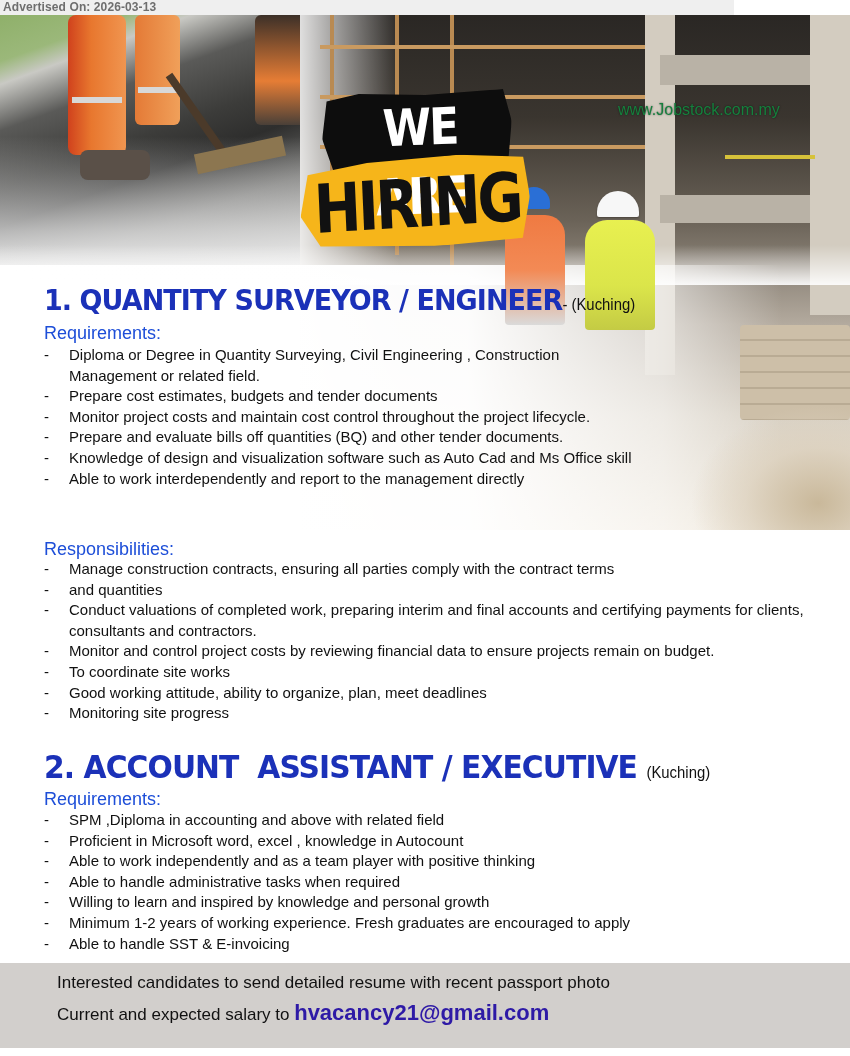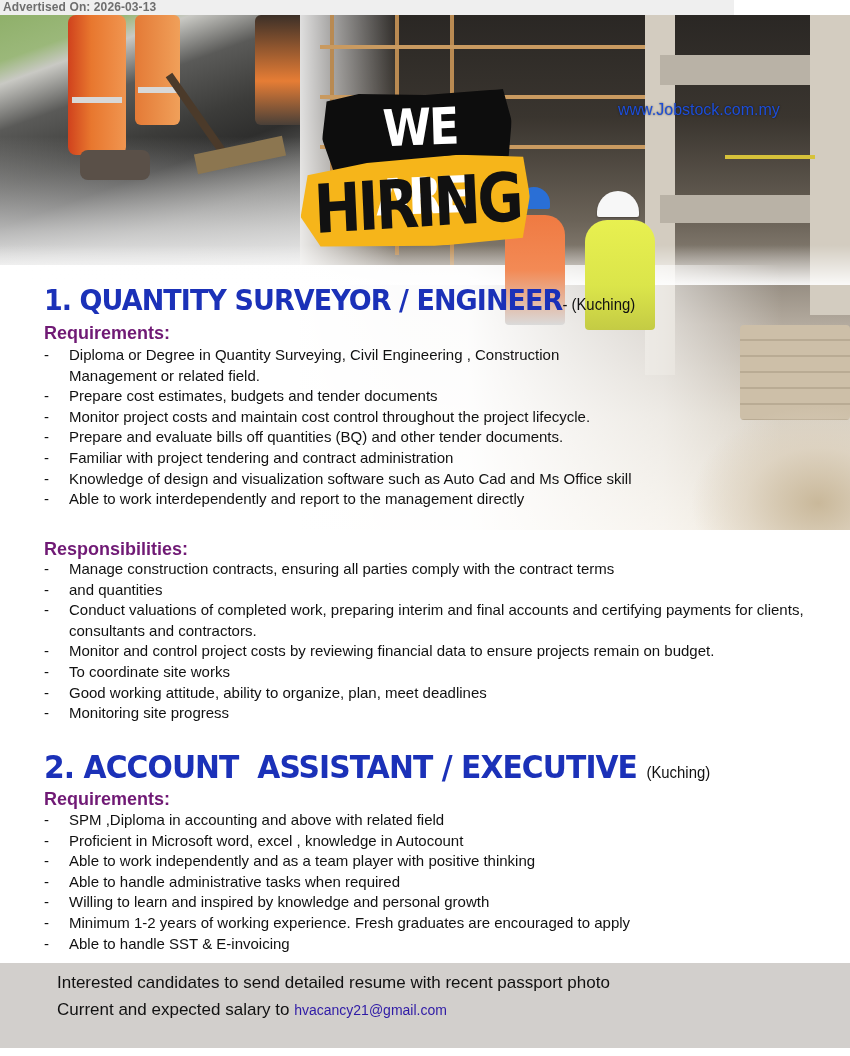--- a/index.html
+++ b/index.html
@@ -77,49 +77,49 @@
     font-family: "DejaVu Sans", sans-serif; font-weight: bold; font-size: 44px; line-height: 60px;
     color:#ffffff; letter-spacing: -2px; transform: scaleY(1.15) rotate(-2deg);
   }
   .badge-hiring {
     position:absolute; left:14px; top:82px; width:200px; text-align:center;
     font-family: "DejaVu Sans", sans-serif; font-weight: bold; font-size: 56px; line-height: 80px;
     color:#111111; letter-spacing: -3px; transform: scaleY(1.2) rotate(-3deg);
   }
 
   .site-url {
-    position:absolute; left:618px; top:101px; font-size: 16px; color:#1d4ed8;
+    position:absolute; left:618px; top:101px; font-size: 16px; color:#15803d;
     text-shadow: 0 0 2px rgba(0,0,0,0.6);
   }
 
   
   .content { position:absolute; left:0; top:0; width:850px; }
   .job-title {
     position:absolute; left:44px; font-family: "DejaVu Sans", sans-serif; font-weight: bold;
     color:#1b31b8; font-size: 29px; letter-spacing: -1px; white-space: nowrap;
     transform: scaleX(0.93); transform-origin: left;
   }
   .job-loc { font-family: "Liberation Sans", sans-serif; font-weight: normal; font-size: 16px; color:#111; letter-spacing: 0; }
   .section-h {
-    position:absolute; left:44px; font-size: 18px; font-weight: bold; color:#701a75;
+    position:absolute; left:44px; font-size: 18px; font-weight: normal; color:#1d4ed8;
   }
   .list { position:absolute; left:44px; list-style:none; }
   .list li {
     position: relative; padding-left: 25px; font-size: 15px; line-height: 20.6px; color:#111;
   }
   .list li::before {
     content: "-"; position:absolute; left: 0; top: 0;
   }
 
   .footer {
     position:absolute; left:0; top:963px; width:850px; height:85px; background:#d2cfcc;
   }
   .footer .l1 { position:absolute; left:57px; top:10px; font-size:17px; color:#111; }
   .footer .l2 { position:absolute; left:57px; top:37px; font-size:17px; color:#111; white-space: nowrap; }
-  .footer .email { font-size: 14px; color:#2e1aa6; font-weight: normal; margin-top: 30px; }
+  .footer .email { font-size: 22px; color:#2e1aa6; font-weight: bold; margin-top: 30px; }
 </style>
 </head>
 <body>
 
 <div class="adbar">
   <span>Advertised On: 2026-03-13</span>
 </div>
 
 <div class="hero">
   <div class="photo-left">
@@ -171,21 +171,20 @@
 <div class="content">
 
   <div class="job-title" style="top:283px;"><span>1. QUANTITY SURVEYOR / ENGINEER</span><span class="job-loc">- (Kuching)</span></div>
 
   <div class="section-h" style="top:323px;">Requirements:</div>
   <ul class="list" style="top:345px;width:560px;">
     <li>Diploma or Degree in Quantity Surveying,  Civil Engineering , Construction Management or related field.</li>
     <li>Prepare cost estimates, budgets and tender documents</li>
     <li style="white-space:nowrap;">Monitor project costs and maintain cost control throughout the project lifecycle.</li>
     <li style="white-space:nowrap;">Prepare and evaluate bills off quantities (BQ) and other tender documents.</li>
-    <li style="white-space:nowrap;">Familiar with project tendering and contract administration</li>
     <li style="white-space:nowrap;">Knowledge of design and visualization software such as Auto Cad and Ms Office skill</li>
     <li style="white-space:nowrap;">Able to work interdependently and report to the management directly</li>
   </ul>
 
   <div class="section-h" style="top:539px;">Responsibilities:</div>
   <ul class="list" style="top:559px;width:770px;">
     <li>Manage construction contracts, ensuring all parties comply with the contract terms</li>
     <li>and quantities</li>
     <li>Conduct valuations of completed work, preparing interim and final accounts and certifying payments for clients, consultants and contractors.</li>
     <li style="white-space:nowrap;">Monitor and control project costs by reviewing financial data to ensure projects remain on budget.</li>

